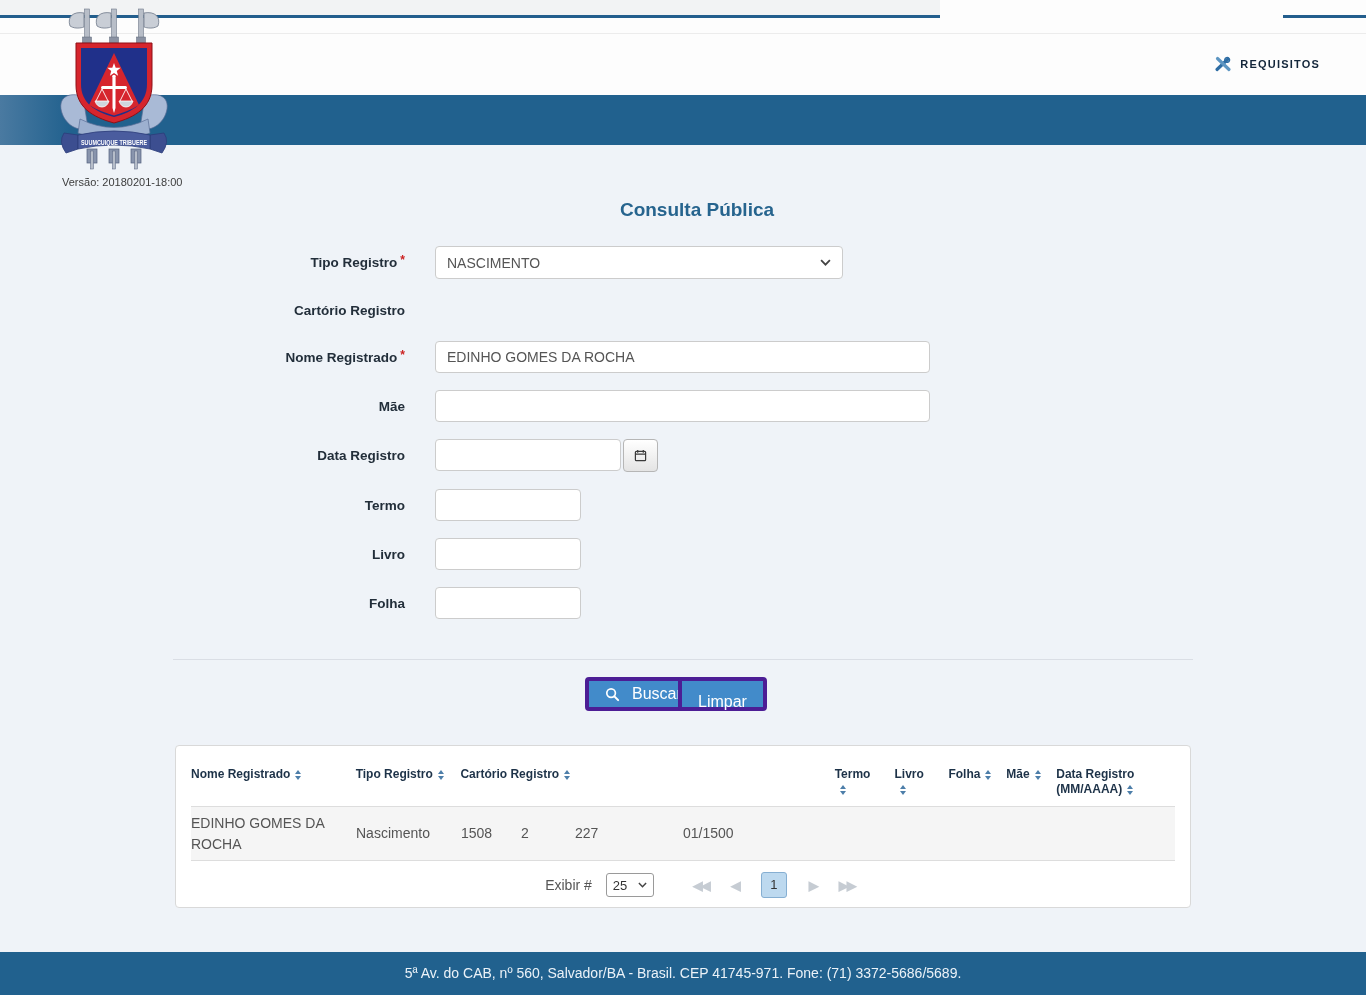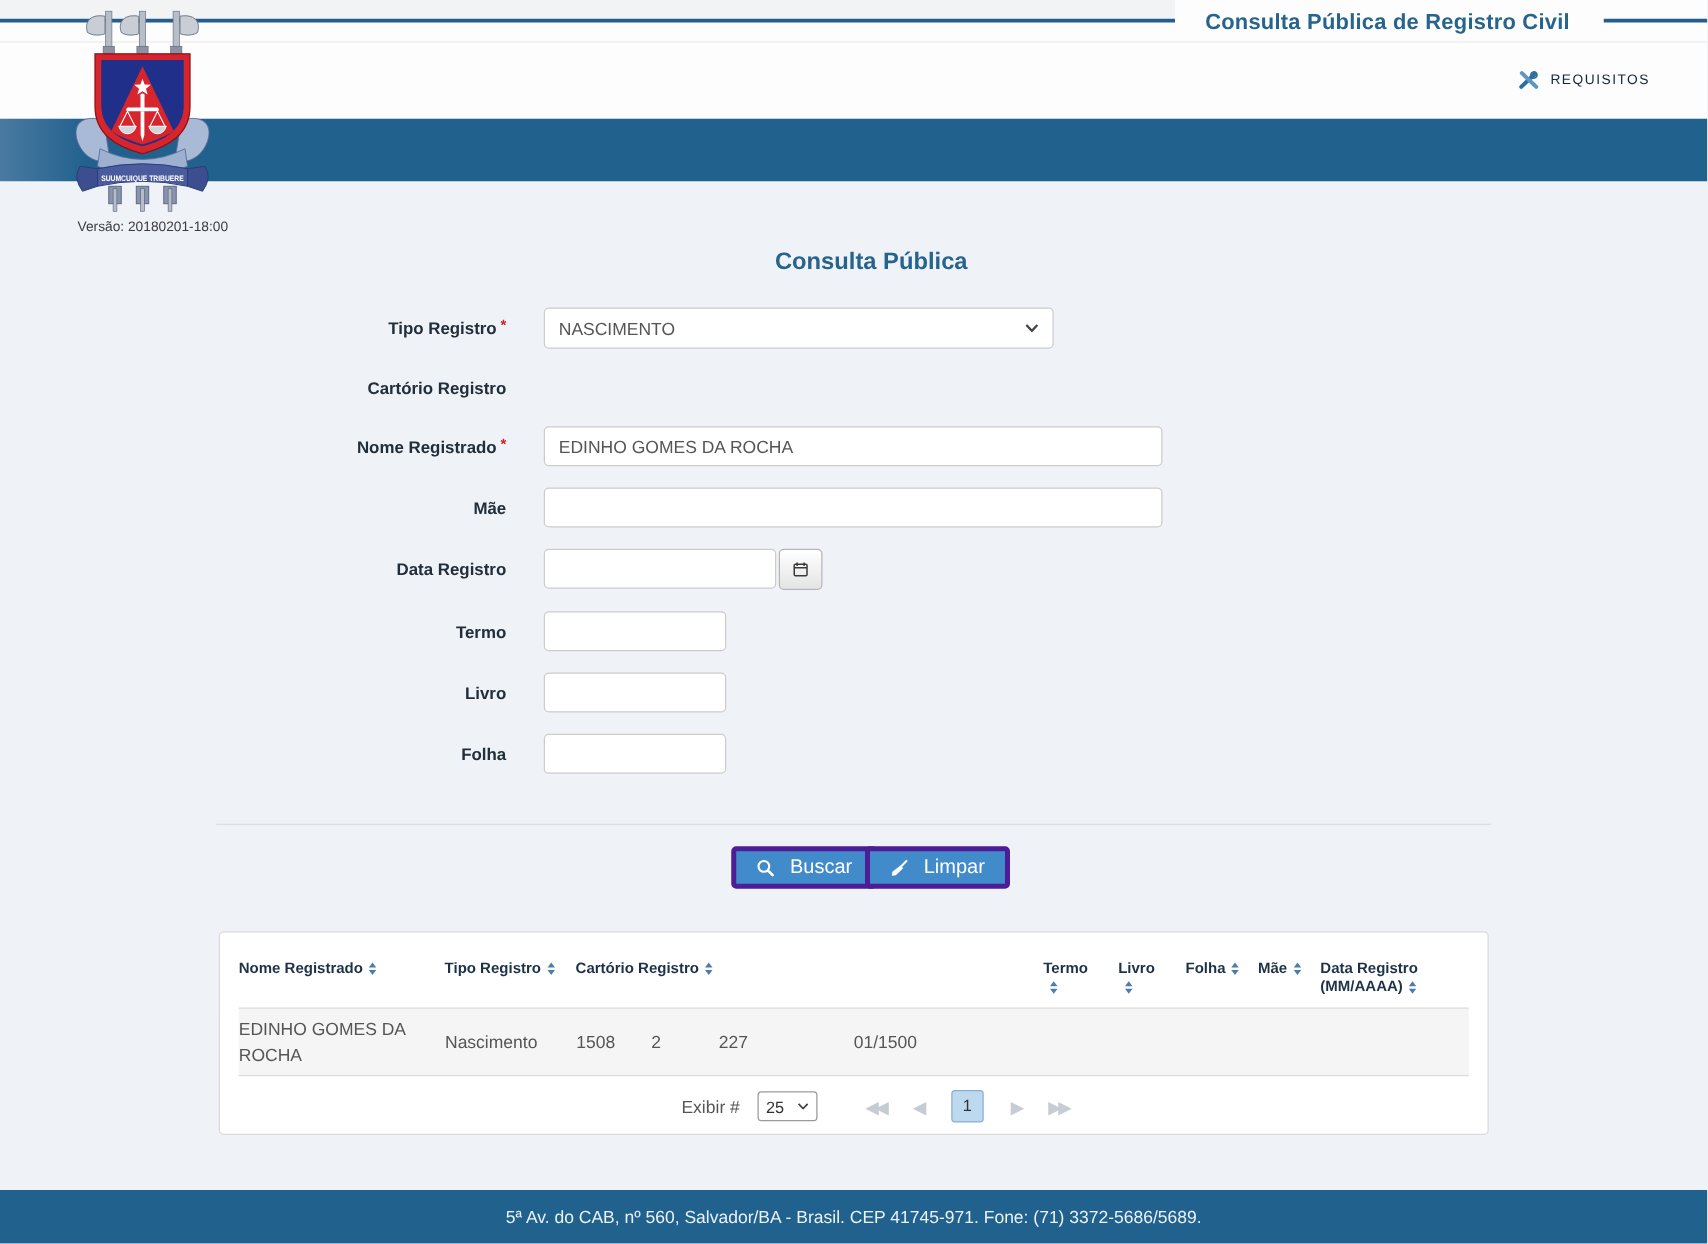--- a/index.html
+++ b/index.html
@@ -10,21 +10,21 @@
   .hdr-white { position:absolute; top:0; left:0; width:1366px; height:95px; background:#fdfdfd; }
   .hdr-gray  { position:absolute; top:0; left:0; width:940px; height:15px; background:#f2f3f4; }
   .hdr-subrule { position:absolute; top:33px; left:0; width:1366px; height:1px; background:#ececec; }
   .hdr-line { position:absolute; top:15px; height:3px; background:#235e8d; }
   .hdr-line-left { left:0; width:940px; }
   .hdr-line-right { left:1283px; width:83px; }
   .hdr-title { position:absolute; top:7px; left:945px; width:330px; text-align:center;
                font-size:17.5px; font-weight:bold; color:#26648e; letter-spacing:.2px; }
   .requisitos { position:absolute; top:56px; right:46px; display:flex; align-items:center; gap:8px;
                 text-decoration:none; cursor:pointer; }
-  .requisitos span { font-size:11px; font-weight:normal; color:#13263a; letter-spacing:1.2px; }
+  .requisitos span { font-size:11px; font-weight:bold; color:#13263a; letter-spacing:1.2px; }
   .blue-band { position:absolute; top:95px; left:0; width:1366px; height:50px;
                background:linear-gradient(to right,#4a7aa1 0px,#21618e 70px,#21618e 100%); }
 
   .logo { position:absolute; top:3px; left:53px; width:122px; height:172px; z-index:5; }
   .version { position:absolute; top:176px; left:62px; font-size:11px; color:#3c3c3c; z-index:5; }
 
   
   .form-title { position:absolute; top:199px; left:0; width:1366px; text-align:center;
                 font-size:19px; font-weight:bold; color:#26648e;padding-left:28px; }
   .f-label { position:absolute; left:175px; width:230px; text-align:right;
@@ -76,21 +76,20 @@
 </head>
 <body>
 
 <div class="page">
 
   <div class="hdr-white"></div>
   <div class="hdr-gray"></div>
   <div class="hdr-subrule"></div>
   <div class="hdr-line hdr-line-left"></div>
   <div class="hdr-line hdr-line-right"></div>
-  <div class="hdr-title">Consulta Pública de Registro Civil</div>
 
   <a class="requisitos">
     <svg width="18" height="16" viewBox="0 0 18 16">
       <path d="M3,13.5 L14,3" stroke="#2e6da4" stroke-width="3.2" stroke-linecap="round" fill="none"></path>
       <path d="M14.8,2.2 a2.4,2.4 0 1 0 0.1,0.1" stroke="#2e6da4" stroke-width="1.5" fill="none"></path>
       <path d="M3.5,2.5 L15,13.5" stroke="#5e96c2" stroke-width="3.2" stroke-linecap="round" fill="none"></path>
     </svg>
     <span>REQUISITOS</span>
   </a>
 
@@ -185,21 +184,21 @@
 
   <div class="divider"></div>
 
   <button class="btn" style="left:585px;">
     <svg width="15" height="15" viewBox="0 0 16 16">
       <circle cx="6.5" cy="6.5" r="4.6" fill="none" stroke="#fff" stroke-width="1.8"></circle>
       <path d="M10,10 L14,14" stroke="#fff" stroke-width="2.2" stroke-linecap="round"></path>
     </svg>
     <span>Buscar</span>
   </button>
-  <button class="btn" style="left:692px;">
+  <button class="btn" style="left:678px;flex-direction:column;">
     <svg width="15" height="15" viewBox="0 0 16 16">
       <path d="M14,2 L9,7" stroke="#fff" stroke-width="1.8" stroke-linecap="round"></path>
       <path d="M9,5.8 L11.2,8 L5,14 L1.5,14.5 L2,11 Z" fill="#fff"></path>
     </svg>
     <span>Limpar</span>
   </button>
 
   <div class="panel">
     <div class="thead">
       <div class="th c0"><span>Nome Registrado</span><span class="sort"><i class="su"></i><i class="sd"></i></span></div>

